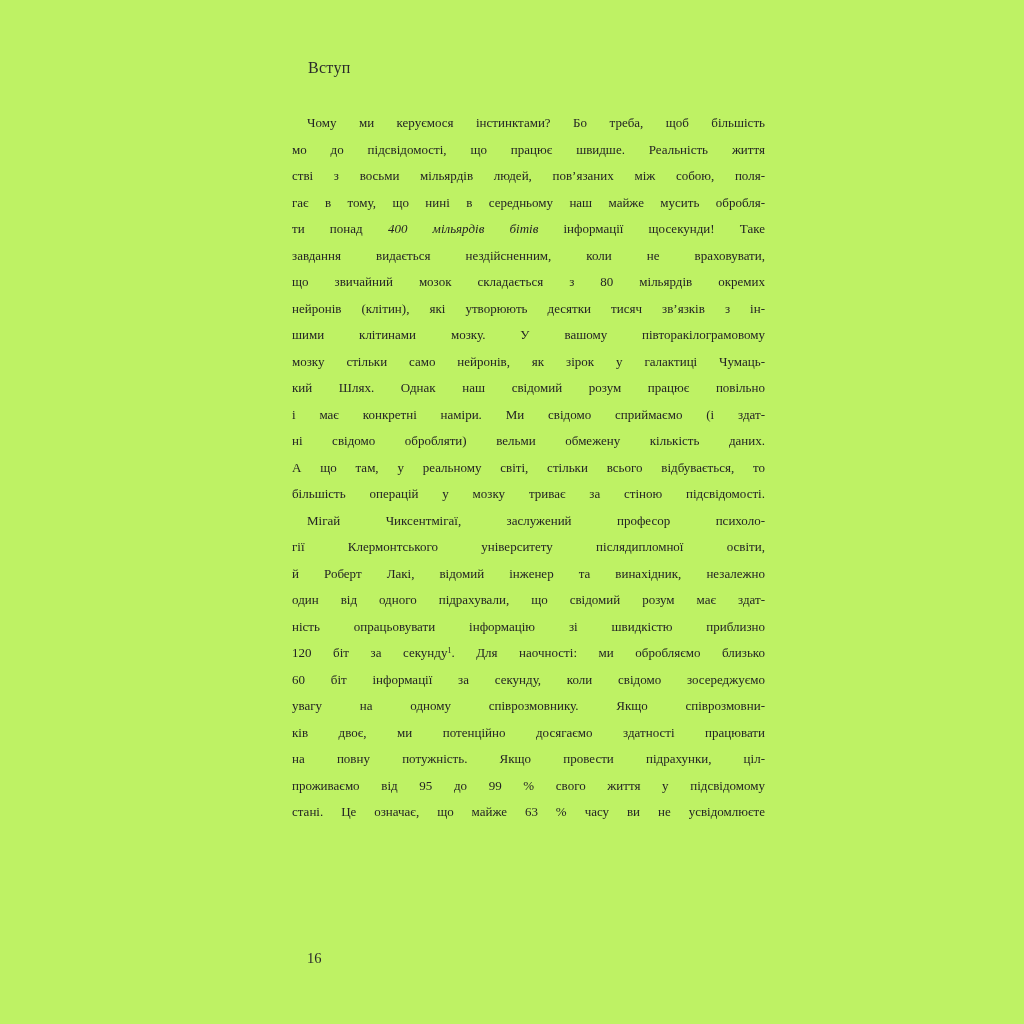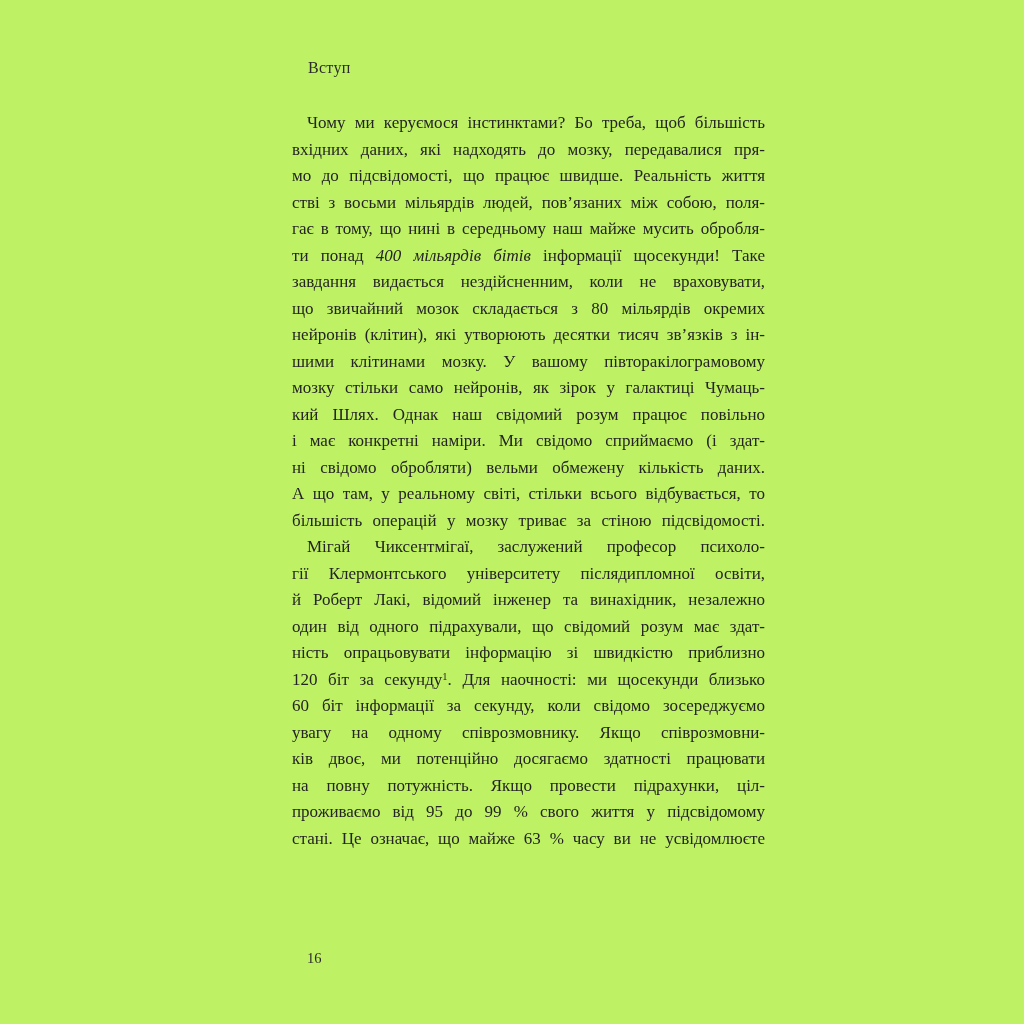--- a/index.html
+++ b/index.html
@@ -28,21 +28,21 @@
   }
   .text-block {
     position: absolute;
     left: 292px;
     top: 110px;
     width: 473px;
   }
   .line {
     height: 26.5px;
     line-height: 26.5px;
-    font-size: 17px;
+    font-size: 13px;
     white-space: normal;
     text-align: justify;
     text-align-last: justify;
     text-justify: inter-word;
     overflow: hidden;
   }
   .line.indent {
     padding-left: 15px;
   }
   .line em {
@@ -64,41 +64,40 @@
 </style>
 </head>
 <body>
 
 <div class="page">
 
   <div class="running-header">Вступ</div>
 
   <div class="text-block">
     <div class="line indent">Чому ми керуємося інстинктами? Бо треба, щоб більшість</div>
-    <div class="line">вхідних даних, які надходять до мозку, передавалися пря-</div>
     <div class="line">мо до підсвідомості, що працює швидше. Реальність життя</div>
     <div class="line">стві з восьми мільярдів людей, пов’язаних між собою, поля-</div>
     <div class="line">гає в тому, що нині в середньому наш майже мусить обробля-</div>
     <div class="line"><span>ти понад </span><em>400 мільярдів бітів</em><span> інформації щосекунди! Таке</span></div>
     <div class="line">завдання видається нездійсненним, коли не враховувати,</div>
     <div class="line">що звичайний мозок складається з 80 мільярдів окремих</div>
     <div class="line">нейронів (клітин), які утворюють десятки тисяч зв’язків з ін-</div>
     <div class="line">шими клітинами мозку. У вашому півторакілограмовому</div>
     <div class="line">мозку стільки само нейронів, як зірок у галактиці Чумаць-</div>
     <div class="line">кий Шлях. Однак наш свідомий розум працює повільно</div>
     <div class="line">і має конкретні наміри. Ми свідомо сприймаємо (і здат-</div>
     <div class="line">ні свідомо обробляти) вельми обмежену кількість даних.</div>
     <div class="line">А що там, у реальному світі, стільки всього відбувається, то</div>
     <div class="line">більшість операцій у мозку триває за стіною підсвідомості.</div>
     <div class="line indent">Мігай Чиксентмігаї, заслужений професор психоло-</div>
     <div class="line">гії Клермонтського університету післядипломної освіти,</div>
     <div class="line">й Роберт Лакі, відомий інженер та винахідник, незалежно</div>
     <div class="line">один від одного підрахували, що свідомий розум має здат-</div>
     <div class="line">ність опрацьовувати інформацію зі швидкістю приблизно</div>
-    <div class="line"><span>120 біт за секунду</span><sup>1</sup><span>. Для наочності: ми щосекунди близько</span></div>
+    <div class="line"><span>120 біт за секунду</span><sup>1</sup><span>. Для наочності: ми обробляємо близько</span></div>
     <div class="line">60 біт інформації за секунду, коли свідомо зосереджуємо</div>
     <div class="line">увагу на одному співрозмовнику. Якщо співрозмовни-</div>
     <div class="line">ків двоє, ми потенційно досягаємо здатності працювати</div>
     <div class="line">на повну потужність. Якщо провести підрахунки, ціл-</div>
     <div class="line">проживаємо від 95 до 99 % свого життя у підсвідомому</div>
     <div class="line">стані. Це означає, що майже 63 % часу ви не усвідомлюєте</div>
   </div>
 
   <div class="page-number">16</div>
 

